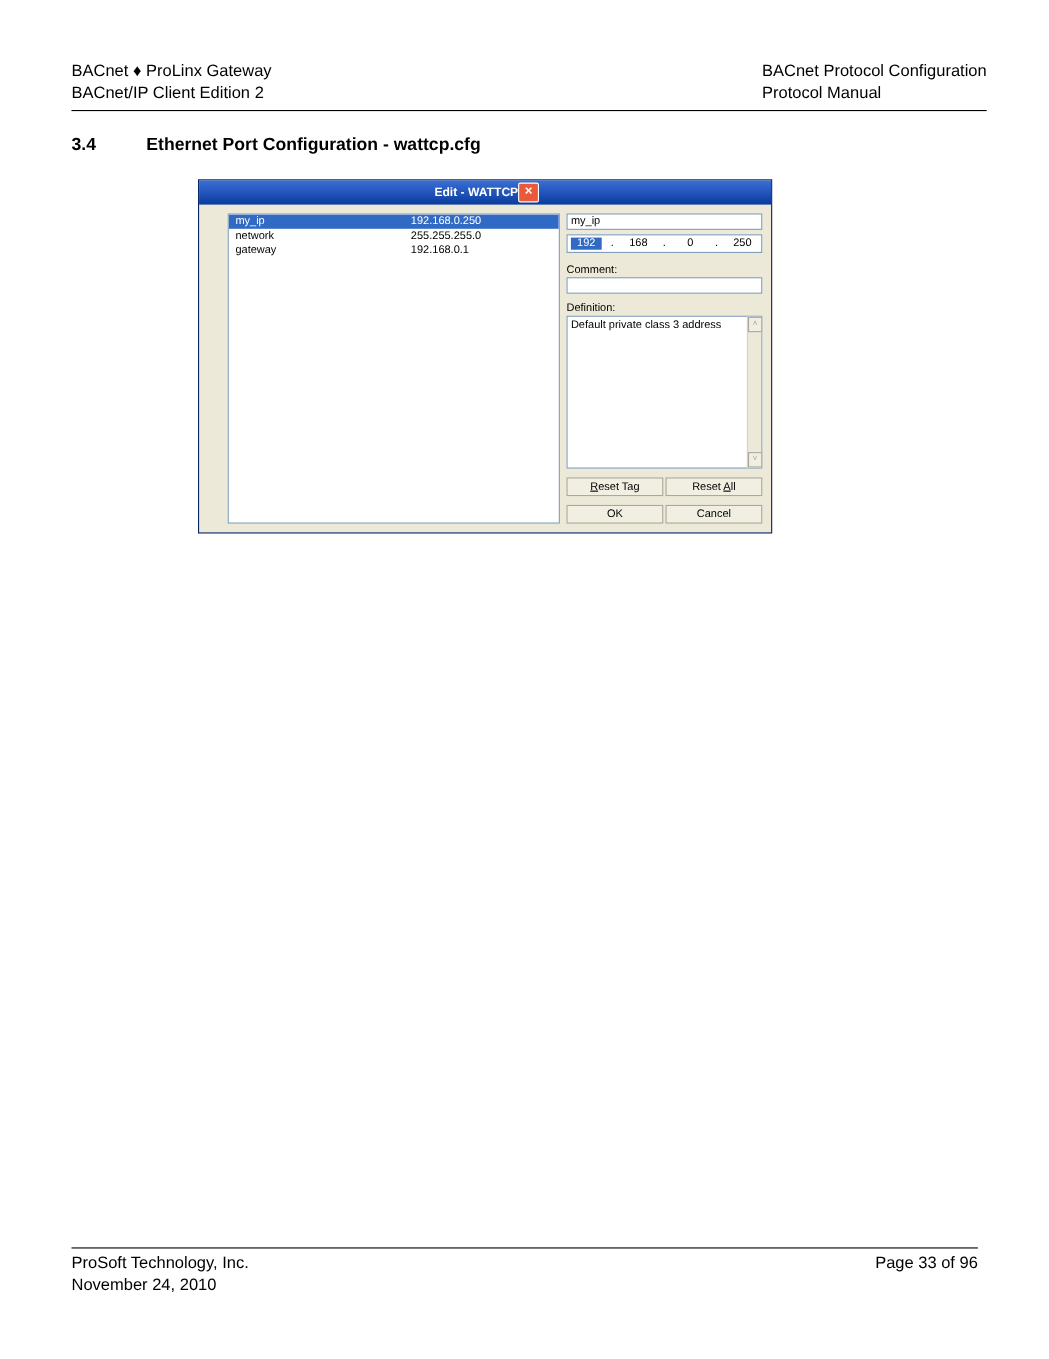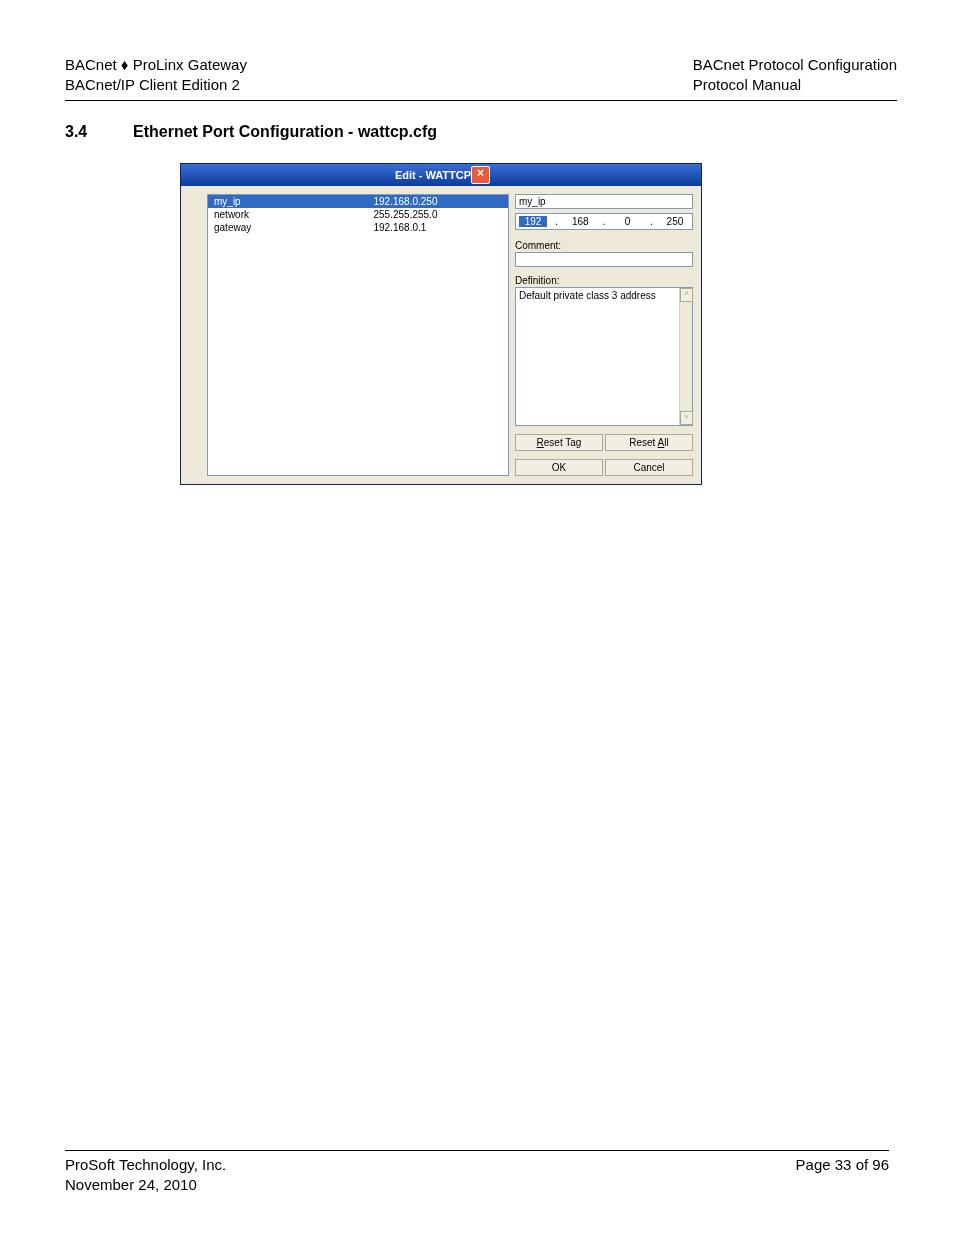--- a/index.html
+++ b/index.html
@@ -176,21 +176,21 @@
     border: 1px solid #aca899;
     background: #f1efe2;
     font-size: 10px;
     text-align: center;
     padding: 2px 0;
   }
   .btn u { text-decoration: underline; }
 
   .footer {
     position: absolute;
-    bottom: 40px;
+    bottom: 56px;
     left: 65px; right: 65px;
     border-top: 1px solid #000;
     padding-top: 4px;
     display: flex;
     justify-content: space-between;
     font-size: 15px;
     line-height: 1.35;
   }
 </style>
 </head>

